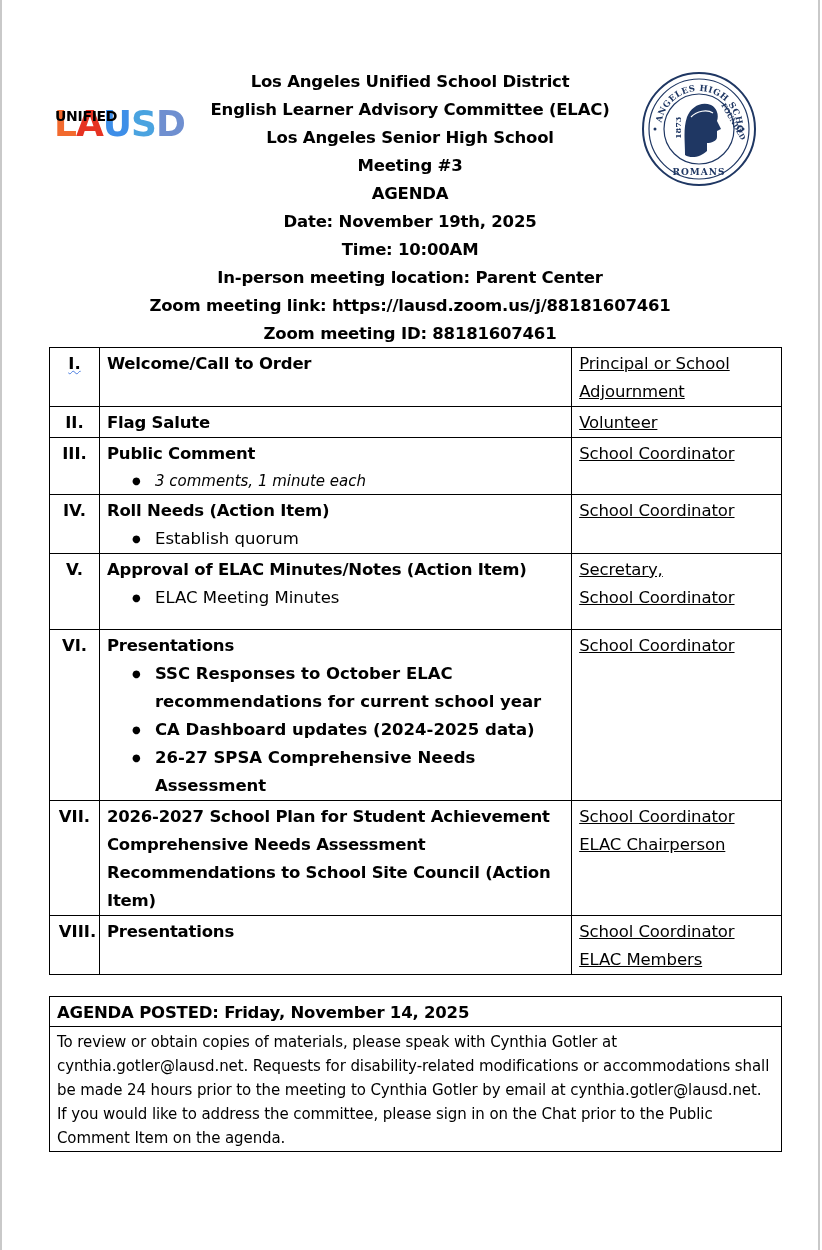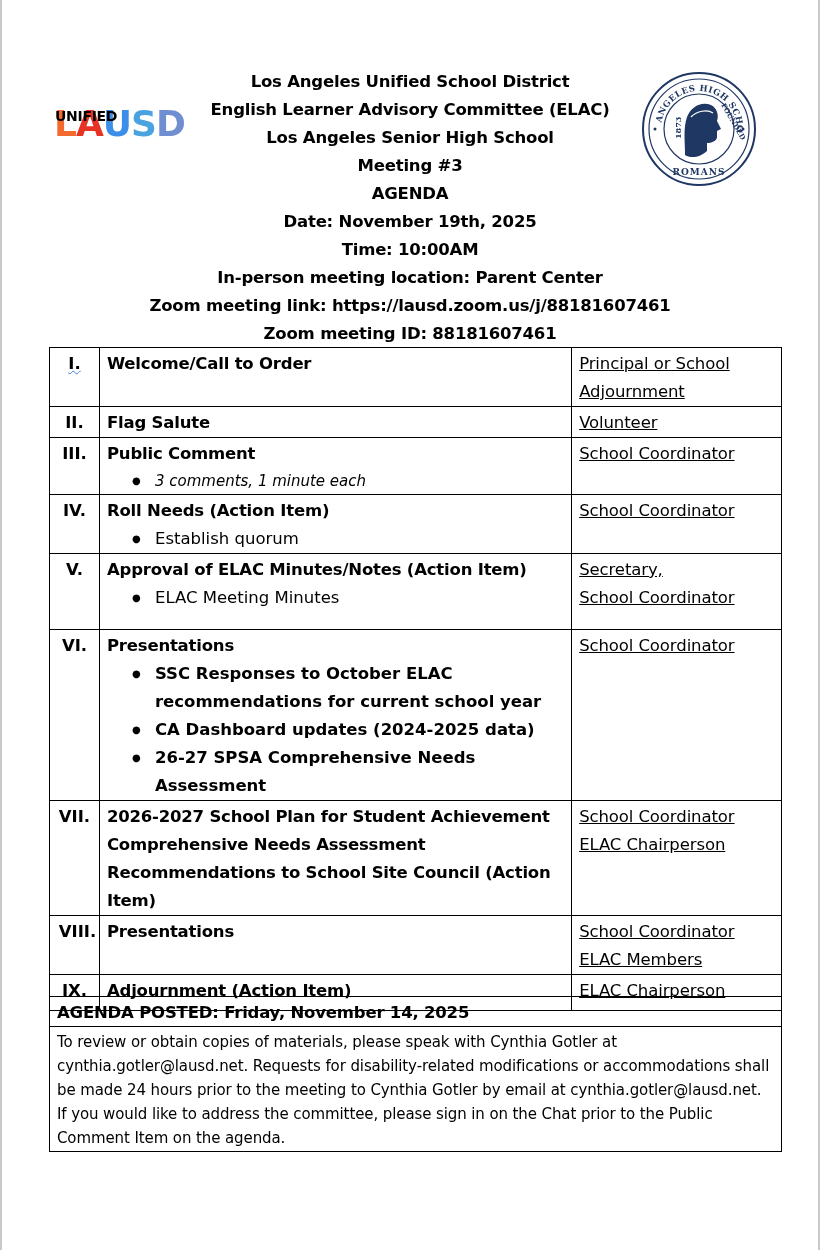--- a/index.html
+++ b/index.html
@@ -176,29 +176,20 @@
   <tr style="height:57px">
     <td class="num" style="word-break:break-all; padding-left:6px; padding-right:0;"><span>VIII.</span></td>
     <td class="item">
       <div class="item-title">Presentations</div>
     </td>
     <td class="resp">
       <span class="resp-line">School Coordinator</span>
       <span class="resp-line">ELAC Members</span>
     </td>
   </tr>
-  <tr style="height:36px">
-    <td class="num">IX.</td>
-    <td class="item">
-      <div class="item-title">Adjournment (Action Item)</div>
-    </td>
-    <td class="resp">
-      <span class="resp-line">ELAC Chairperson</span>
-    </td>
-  </tr>
 </tbody>
   </table>
 
 <table class="footer-table">
   <tbody>
       <tr style="height:30px">
     <td class="posted">AGENDA POSTED: Friday, November 14, 2025</td>
   </tr>
   <tr>
     <td class="notice">

